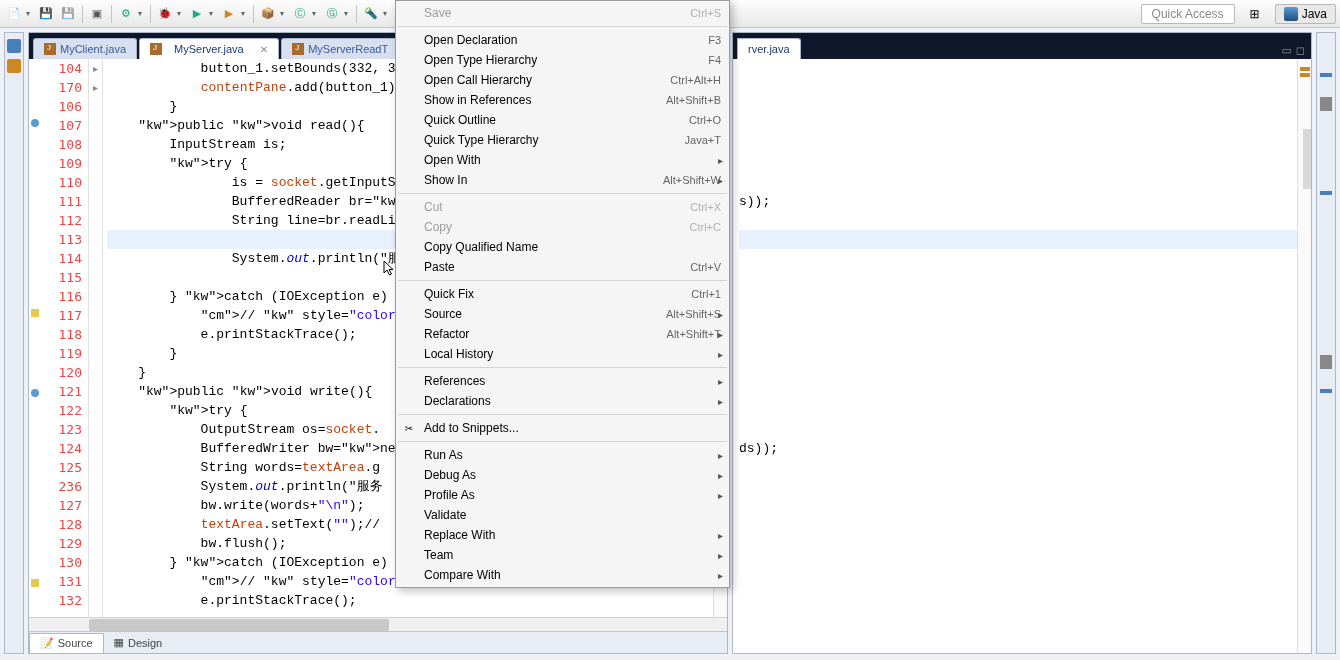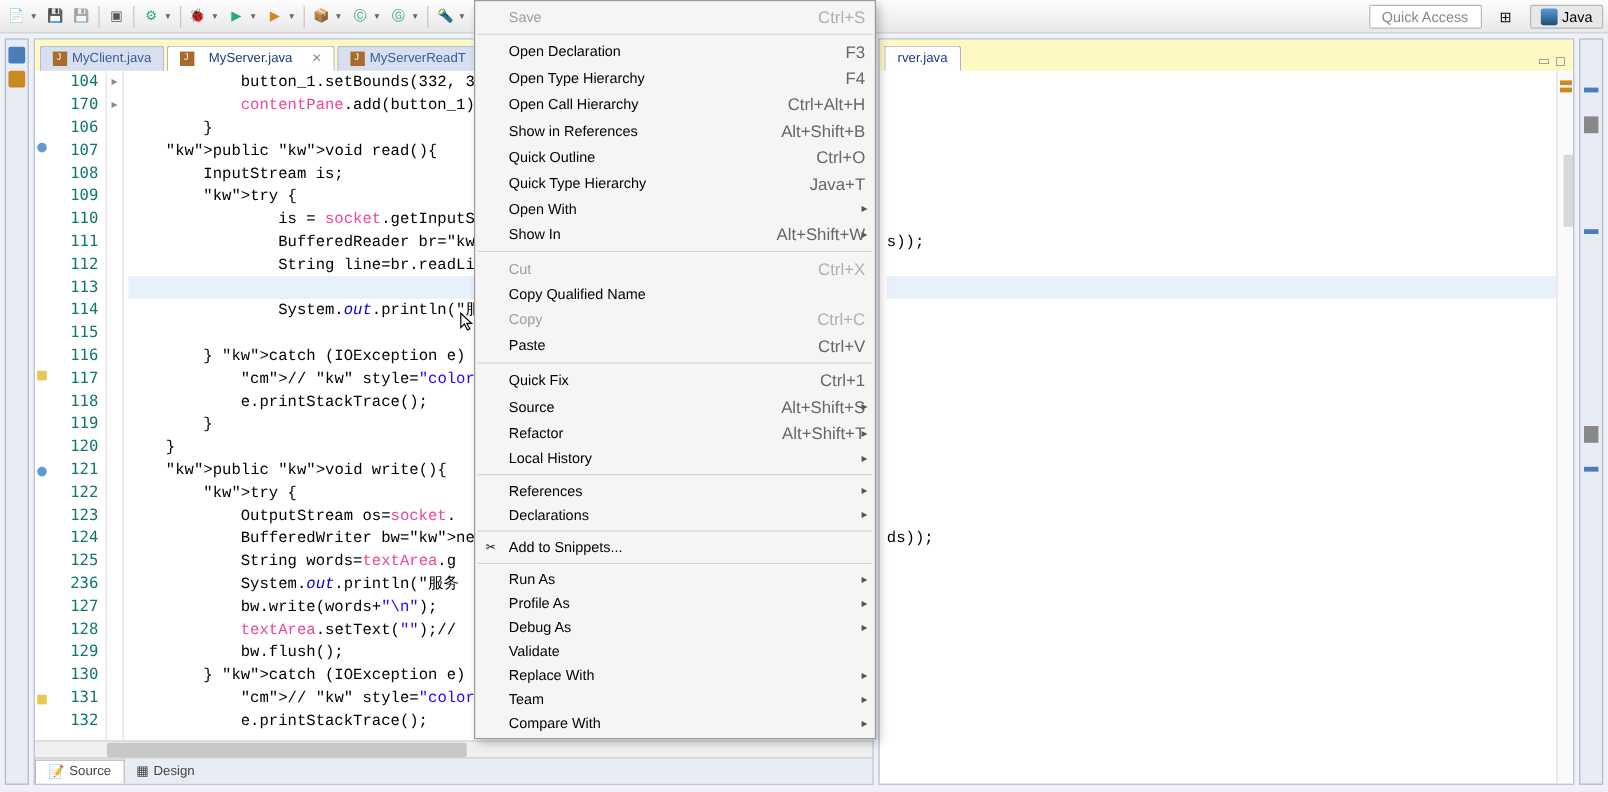--- a/index.html
+++ b/index.html
@@ -75,21 +75,21 @@
 .editor-pane {
   flex: 1;
   background: #fff;
   border: 1px solid #b0b8c8;
   display: flex;
   flex-direction: column;
   overflow: hidden;
 }
 .tab-bar {
   height: 26px;
-  background: #fef9c3;
+  background: #0f172a;
   display: flex;
   align-items: flex-end;
   padding: 0 4px;
   position: relative;
 }
 .tab {
   display: flex; align-items: center; gap: 4px;
   padding: 4px 10px;
   background: #d8e0f0;
   border: 1px solid #a8b4d0;
@@ -111,41 +111,41 @@
   display:flex;
   overflow:hidden;
   position:relative;
 }
 .rulers {
   width: 60px;
   background: #fff;
   border-right: 1px solid #e0e0e0;
   font-family: Consolas, monospace;
   font-size: 13px;
-  color: #0f766e;
+  color: #ef4444;
   text-align: right;
   padding-right: 6px;
   line-height: 19px;
   position:relative;
 }
 .fold-bar {
   width: 14px; background:#fff; border-right:1px solid #e0e0e0;
   line-height:19px; font-size:10px; text-align:center; color:#888;
 }
 .code-text {
   flex:1;
   font-family: Consolas, "Courier New", monospace;
   font-size: 13px;
   line-height: 19px;
   white-space: pre;
   padding-left: 4px;
   overflow:hidden;
 }
 .str { color: #2a00ff; }
-.fld { color: #ec4899; font-family: Liberation Mono, monospace; }
+.fld { color: #c2410c; font-family: Liberation Mono, monospace; }
 .sfld { color: #0000c0; font-style: italic; }
 .hl-line { background: #e8f0fc; display:block; width:100%;}
 .overview-ruler {
   width: 14px; background:#fafafa; border-left:1px solid #e0e0e0;
   position:relative;
 }
 .ov-mark { position:absolute; width:10px; height:4px; left:2px;}
 .bottom-tabs {
   height:22px; background:#e8ecf4; border-top:1px solid #c5c5c5;
   display:flex; align-items:center;
@@ -177,21 +177,21 @@
 }
 .cm-item {
   display: flex;
   align-items: center;
   padding: 3px 8px 3px 28px;
   cursor: default;
   position: relative;
 }
 .cm-item.disabled { color: #9e9e9e; }
 .cm-label { flex: 1; }
-.cm-short { color: #666; font-size: 14px; margin-left: 20px;}
+.cm-short { color: #666; font-size: 11px; margin-left: 20px;}
 .cm-item.disabled .cm-short { color:#b0b0b0;}
 .cm-sub::after { content: "▸"; position:absolute; right:6px; font-size:10px; color:#555;}
 .cm-sep { height:1px; background:#d4d4d4; margin: 3px 2px; }
 .cm-icon { position:absolute; left:6px; width:14px; height:14px; display:flex; align-items:center; justify-content:center; font-size:10px;}
 
 .cursor-arrow {
   position:absolute; left:383px; top:260px; width:14px; height:18px;
   z-index:1001;
 }
 </style>
@@ -416,28 +416,28 @@
      </div>
     <div class="cm-item cm-sub">
        <span class="cm-label">Show In</span>
       <span class="cm-short">Alt+Shift+W</span>
      </div>
     <div class="cm-sep"></div>
     <div class="cm-item disabled">
        <span class="cm-label">Cut</span>
       <span class="cm-short">Ctrl+X</span>
      </div>
-    <div class="cm-item">
-       <span class="cm-label">Copy Qualified Name</span>
-     </div>
     <div class="cm-item disabled">
        <span class="cm-label">Copy</span>
       <span class="cm-short">Ctrl+C</span>
      </div>
     <div class="cm-item">
+       <span class="cm-label">Copy Qualified Name</span>
+     </div>
+    <div class="cm-item">
        <span class="cm-label">Paste</span>
       <span class="cm-short">Ctrl+V</span>
      </div>
     <div class="cm-sep"></div>
     <div class="cm-item">
        <span class="cm-label">Quick Fix</span>
       <span class="cm-short">Ctrl+1</span>
      </div>
     <div class="cm-item cm-sub">
        <span class="cm-label">Source</span>
@@ -460,24 +460,24 @@
     <div class="cm-sep"></div>
     <div class="cm-item">
        <span class="cm-icon">✂</span>
       <span class="cm-label">Add to Snippets...</span>
      </div>
     <div class="cm-sep"></div>
     <div class="cm-item cm-sub">
        <span class="cm-label">Run As</span>
      </div>
     <div class="cm-item cm-sub">
+       <span class="cm-label">Debug As</span>
+     </div>
+    <div class="cm-item cm-sub">
        <span class="cm-label">Profile As</span>
-     </div>
-    <div class="cm-item cm-sub">
-       <span class="cm-label">Debug As</span>
      </div>
     <div class="cm-item">
        <span class="cm-label">Validate</span>
      </div>
     <div class="cm-item cm-sub">
        <span class="cm-label">Replace With</span>
      </div>
     <div class="cm-item cm-sub">
        <span class="cm-label">Team</span>
      </div>

